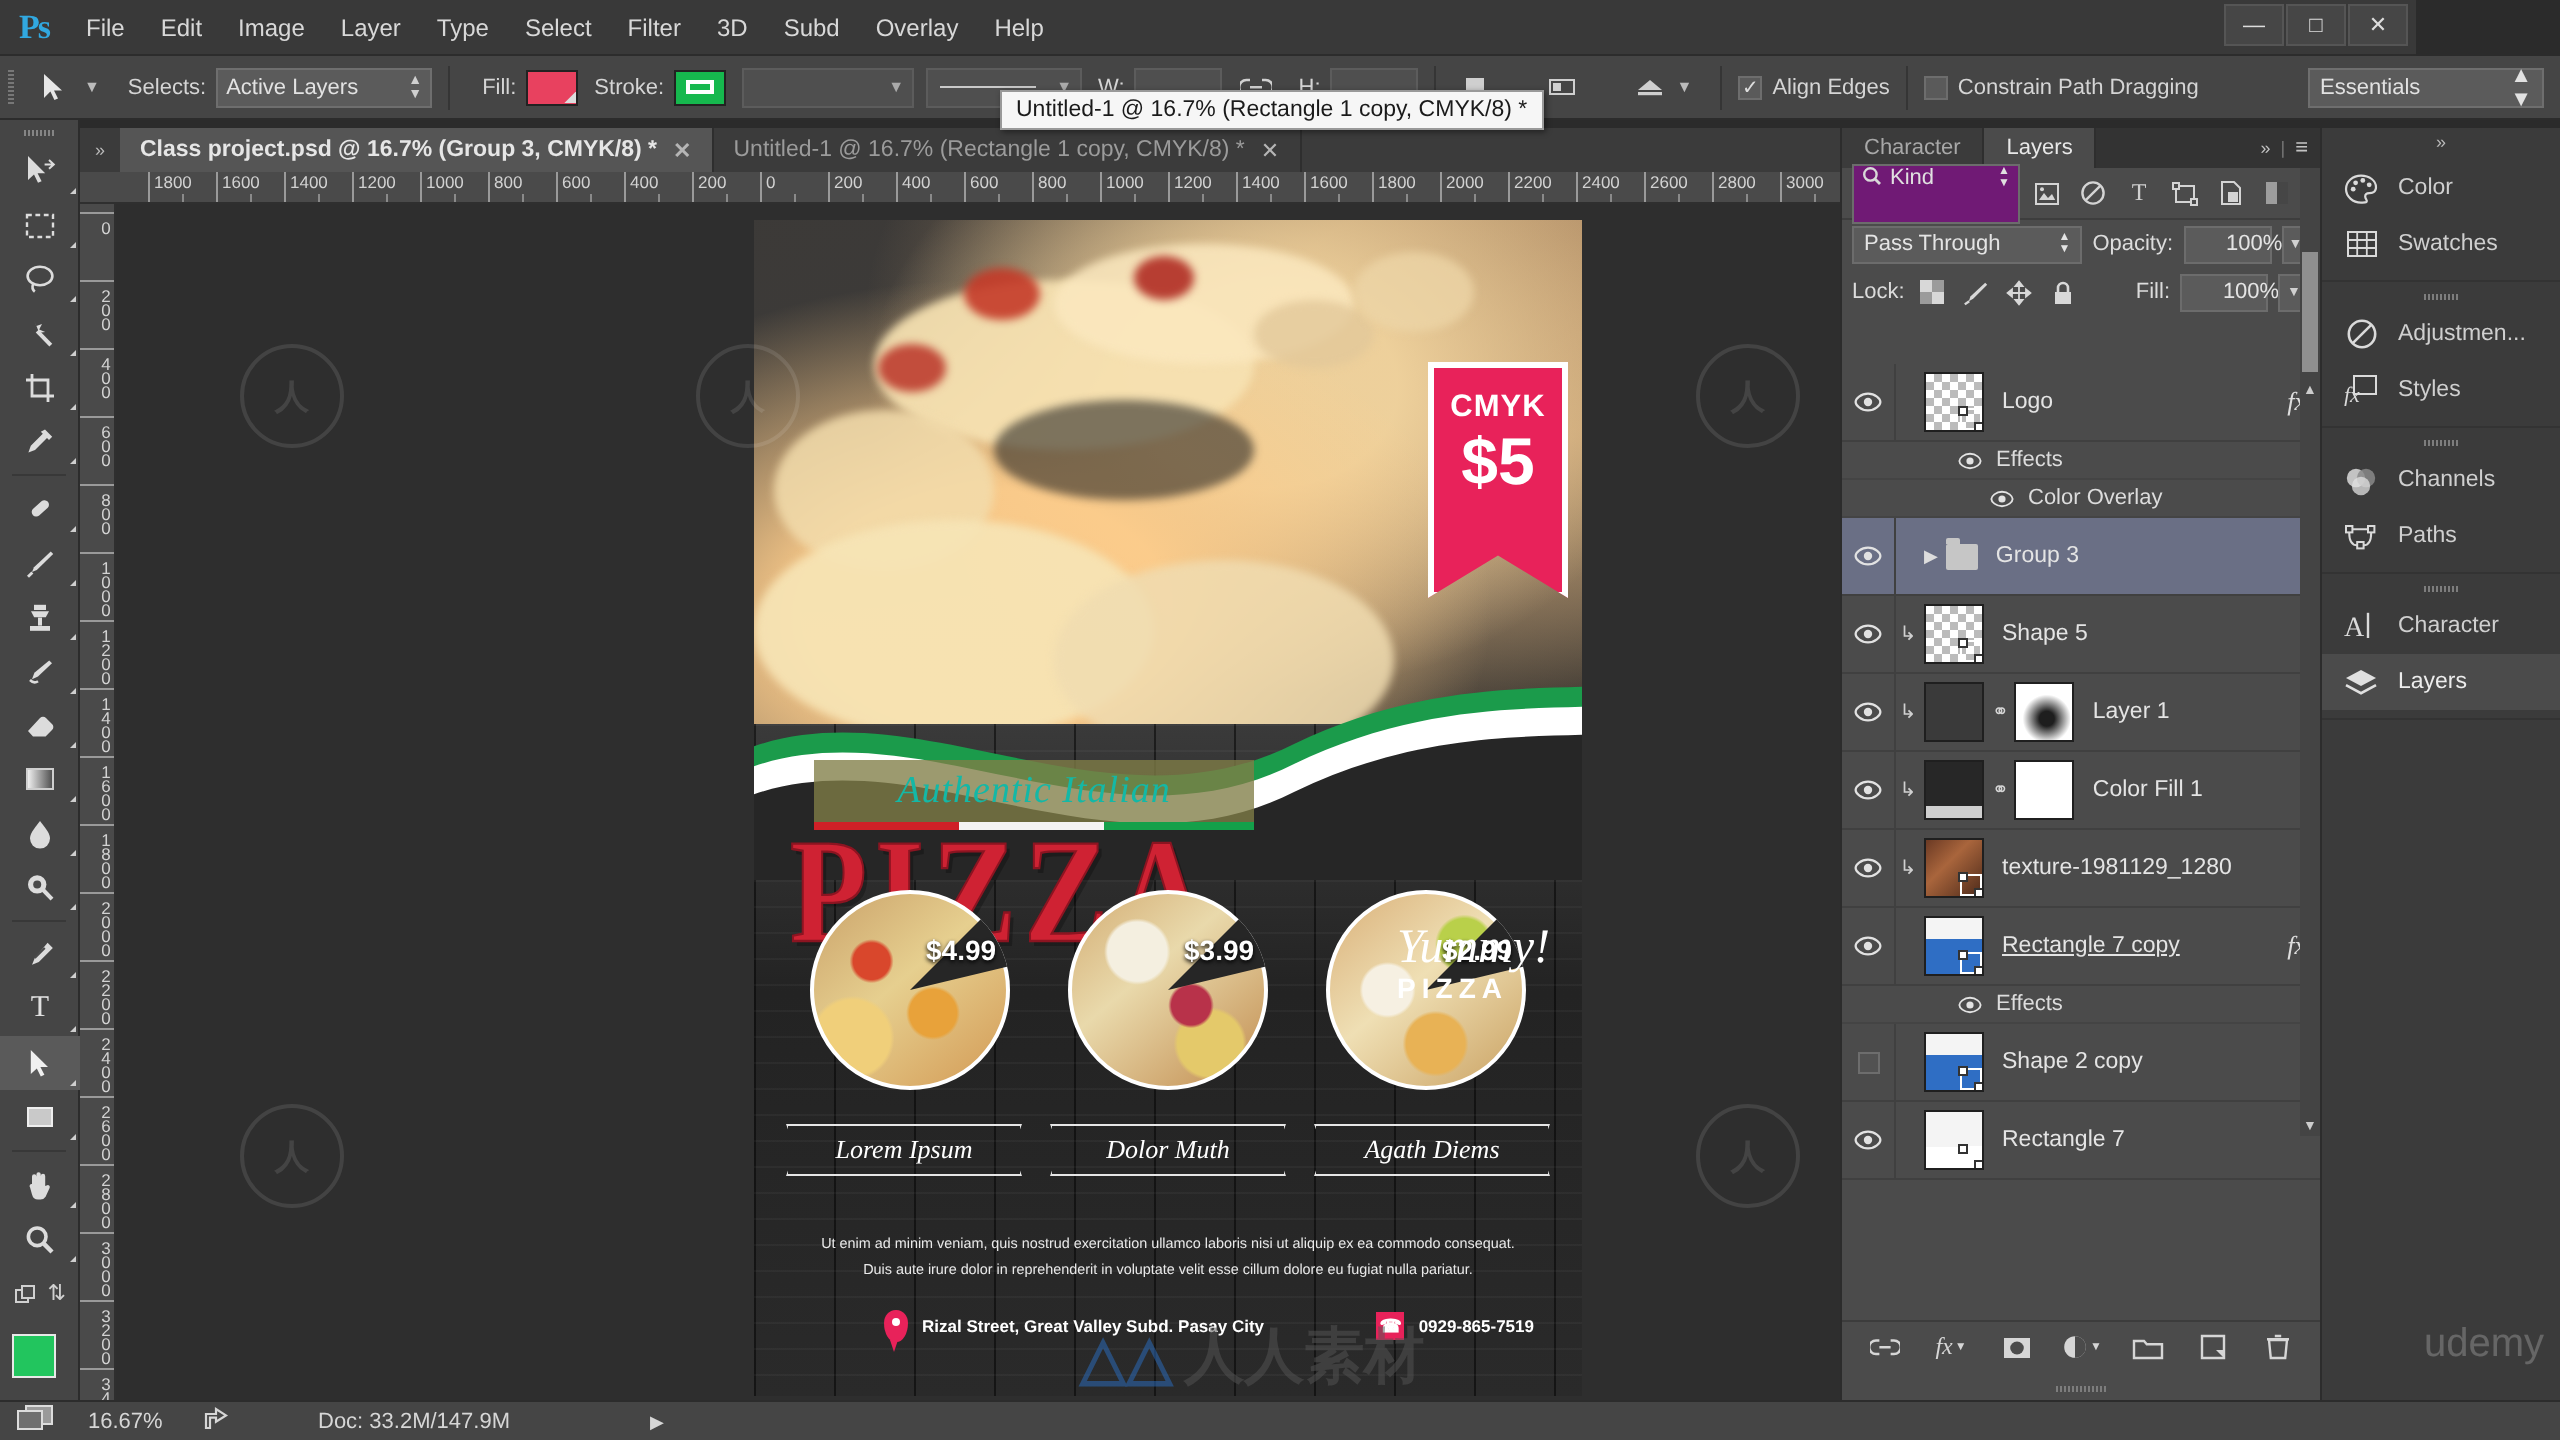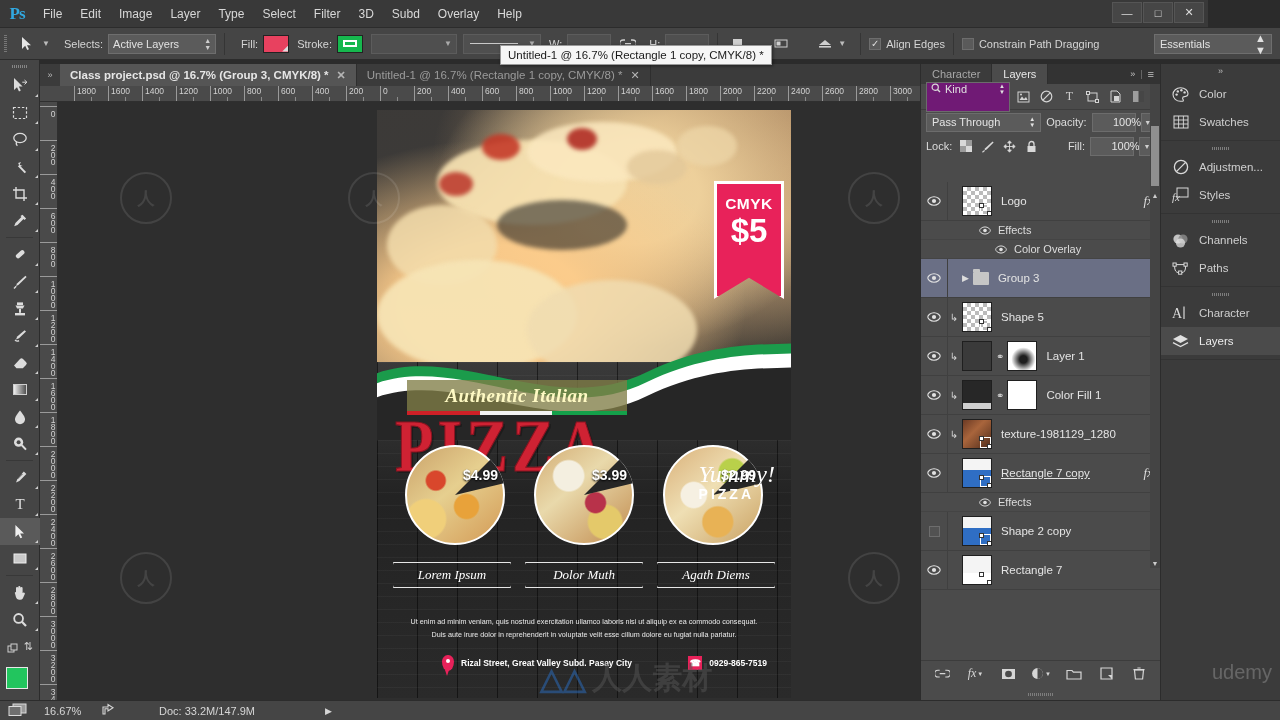--- a/index.html
+++ b/index.html
@@ -226,21 +226,21 @@
   .only-badge .only-t { font-size: 15.5px; letter-spacing: .5px; font-weight: bold;
      font-family: "Liberation Sans", sans-serif; }
   .only-badge .only-p { font-size: 33px; font-weight: bold; line-height: 32px; margin-top:2px;}
   .auth-band {
     position: absolute; left: 30px; top: 270px; width: 220px; height: 31px;
     background: rgba(128,126,70,.78); z-index: 6;
     display: flex; align-items: center; justify-content: center;
   }
   .auth-band .txt {
     font-family: "Liberation Serif", serif; font-style: italic; font-size: 19px;
-    color: #fef9c3; letter-spacing: .5px; font-weight: bold;
+    color: #14b8a6; letter-spacing: .5px; font-weight: normal;
   }
   .auth-underline {
     position: absolute; left: 30px; top: 301px; width: 220px; height: 4px; z-index: 6;
     background: linear-gradient(to right,#cf2027 0 33%,#f4f4f4 33% 66%,#14a04a 66% 100%);
   }
   .pizza-word {
     position: absolute; left: 18px; top: 300px; z-index: 6;
     font-size: 63px; font-weight: bold; font-family: "Liberation Serif", serif;
     color: #cf2233; letter-spacing: 4px;
     -webkit-text-stroke: 1px #8c1421;

